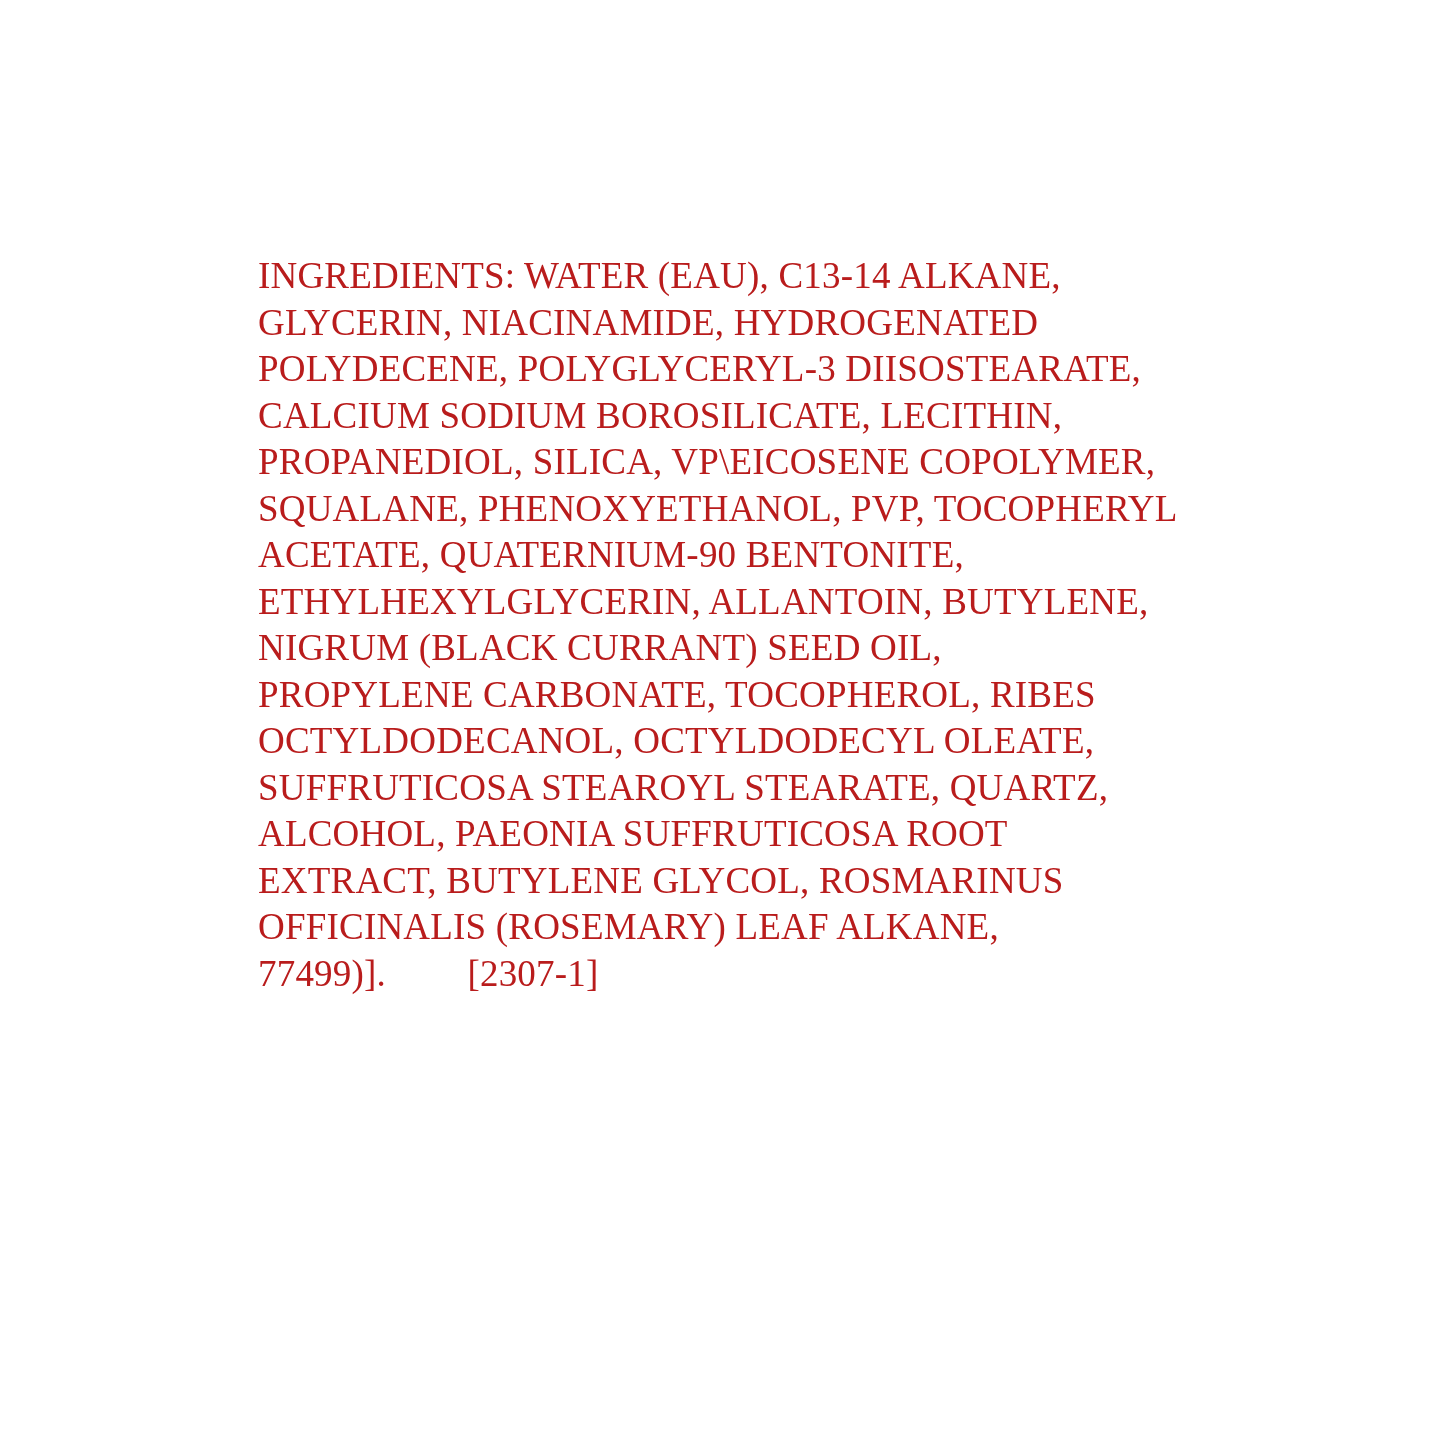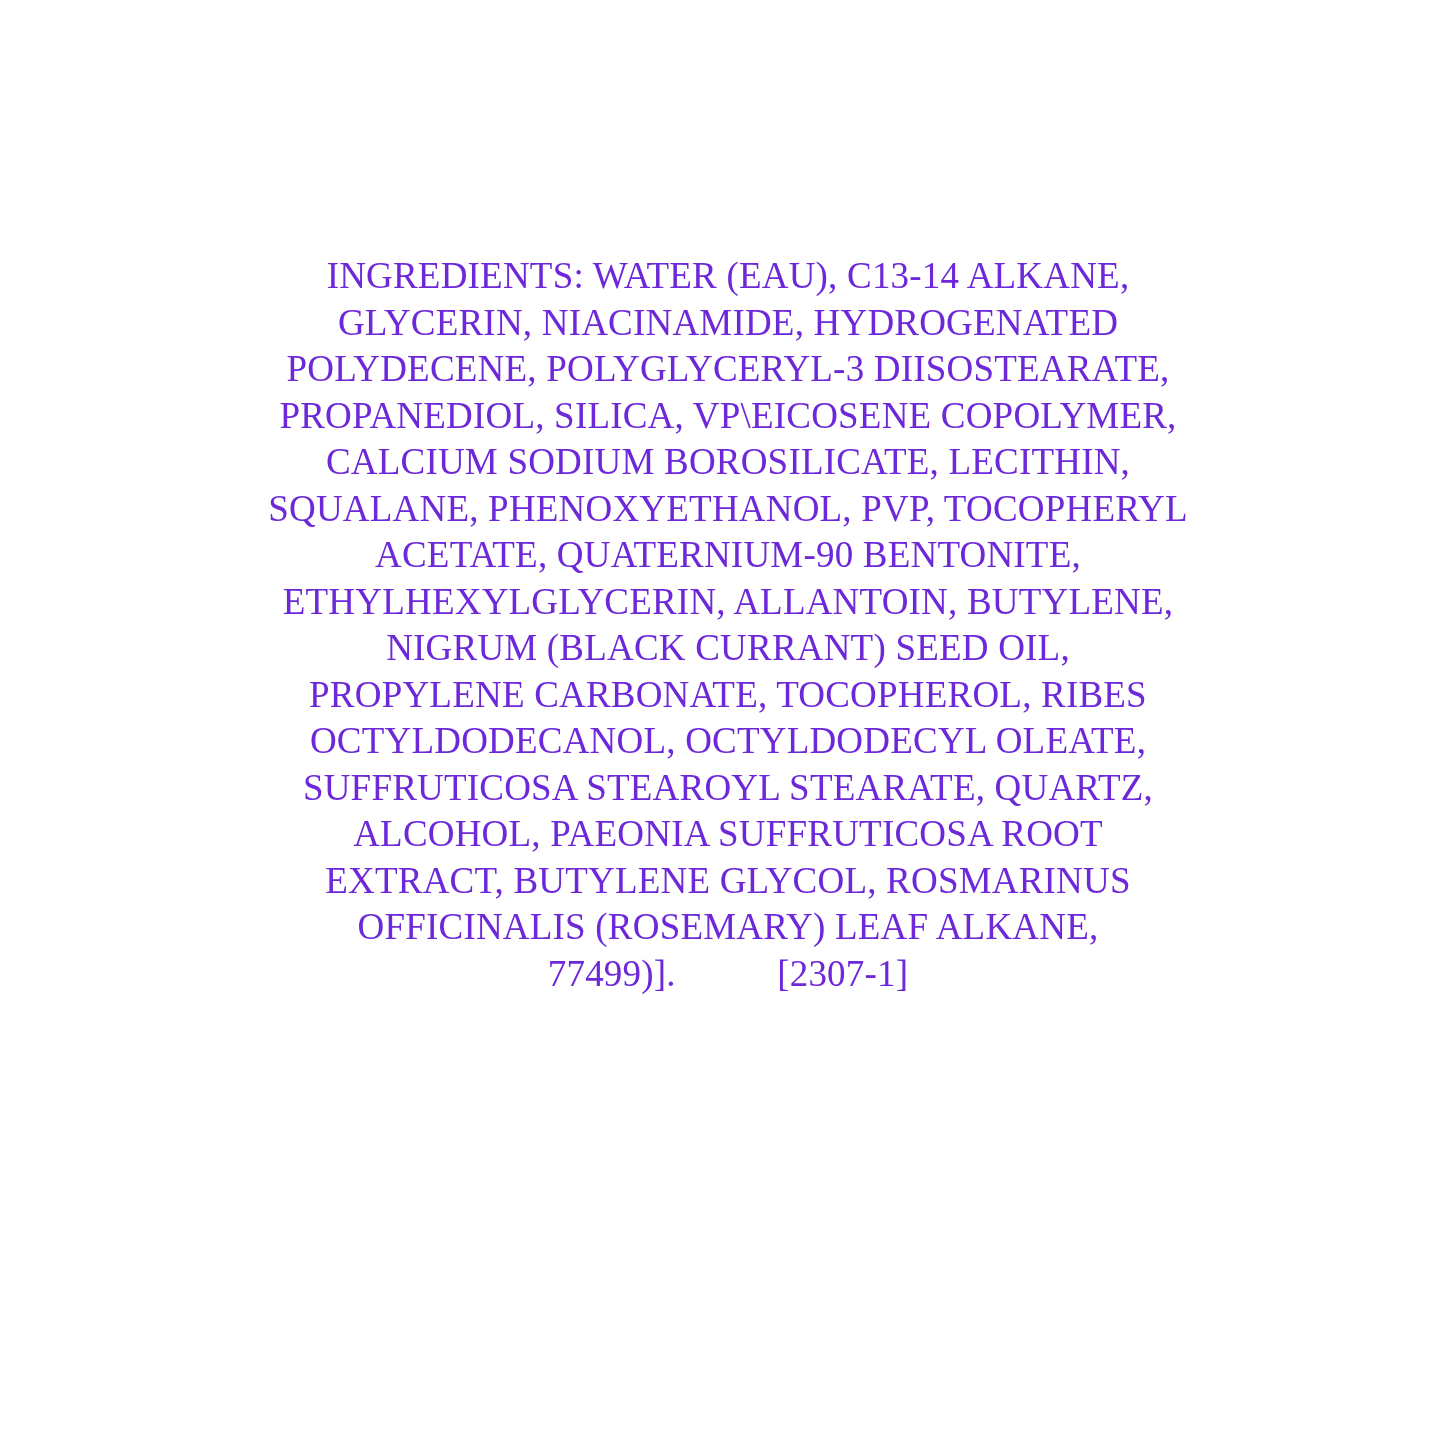--- a/index.html
+++ b/index.html
@@ -16,48 +16,47 @@
   .label-page {
     position: absolute;
     inset: 0;
     background: #ffffff;
   }
   .ingredients-text {
     position: absolute;
     left: 258px;
     top: 253px;
     width: 940px;
-    color: #6d28d9;
+    color: #b91c1c;
     font-family: "Liberation Serif", "DejaVu Serif", serif;
     font-size: 37px;
     line-height: 46.5px;
     letter-spacing: 0.2px;
-    text-align: center;
   }
   .ingredients-line {
     white-space: nowrap;
   }
   .last-line {
     white-space: nowrap;
   }
   .batch-code {
     display: inline-block;
-    margin-left: 92px;
+    margin-left: 72px;
   }
 </style>
 </head>
 <body>
 
 <div class="label-page">
   <div class="ingredients-text">
     <div class="ingredients-line">INGREDIENTS: WATER (EAU), C13-14 ALKANE,</div>
     <div class="ingredients-line">GLYCERIN, NIACINAMIDE, HYDROGENATED</div>
     <div class="ingredients-line">POLYDECENE, POLYGLYCERYL-3 DIISOSTEARATE,</div>
+    <div class="ingredients-line">CALCIUM SODIUM BOROSILICATE, LECITHIN,</div>
     <div class="ingredients-line">PROPANEDIOL, SILICA, VP\EICOSENE COPOLYMER,</div>
-    <div class="ingredients-line">CALCIUM SODIUM BOROSILICATE, LECITHIN,</div>
     <div class="ingredients-line">SQUALANE, PHENOXYETHANOL, PVP, TOCOPHERYL</div>
     <div class="ingredients-line">ACETATE, QUATERNIUM-90 BENTONITE,</div>
     <div class="ingredients-line">ETHYLHEXYLGLYCERIN, ALLANTOIN, BUTYLENE,</div>
     <div class="ingredients-line">NIGRUM (BLACK CURRANT) SEED OIL,</div>
     <div class="ingredients-line">PROPYLENE CARBONATE, TOCOPHEROL, RIBES</div>
     <div class="ingredients-line">OCTYLDODECANOL, OCTYLDODECYL OLEATE,</div>
     <div class="ingredients-line">SUFFRUTICOSA STEAROYL STEARATE, QUARTZ,</div>
     <div class="ingredients-line">ALCOHOL, PAEONIA SUFFRUTICOSA ROOT</div>
     <div class="ingredients-line">EXTRACT, BUTYLENE GLYCOL, ROSMARINUS</div>
     <div class="ingredients-line">OFFICINALIS (ROSEMARY) LEAF ALKANE,</div>

